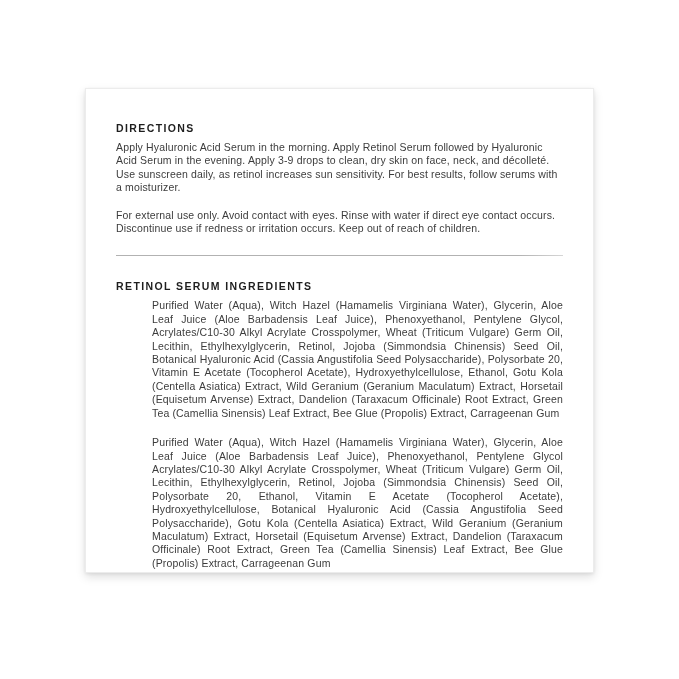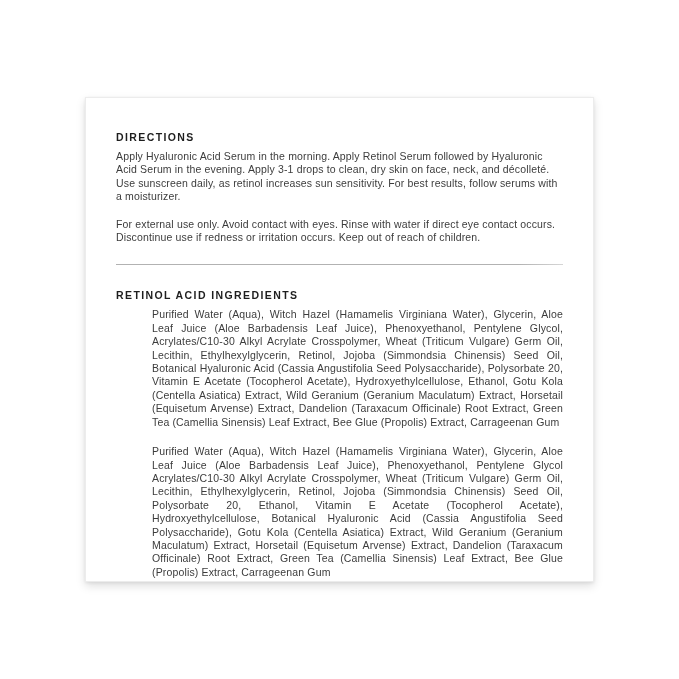--- a/index.html
+++ b/index.html
@@ -13,21 +13,21 @@
   }
   .stage {
     position: relative;
     width: 679px;
     height: 679px;
     background: #ffffff;
   }
   .card {
     position: absolute;
     left: 85px;
-    top: 97px;
+    top: 88px;
     width: 509px;
     height: 485px;
     box-sizing: border-box;
     padding: 33px 30px 0 30px;
     background: #ffffff;
     border: 1px solid #ececec;
     box-shadow: 0 4px 9px rgba(0,0,0,0.13), 0 1px 3px rgba(0,0,0,0.07);
   }
   .hd {
     margin: 0 0 7px 0;
@@ -53,28 +53,28 @@
   .section-gap { margin-top: 16px; }
 </style>
 </head>
 <body>
 
 <div class="stage">
   <div class="card">
 
     <section>
       <h2 class="hd">DIRECTIONS</h2>
-      <p class="body">Apply Hyaluronic Acid Serum in the morning. Apply Retinol Serum followed by Hyaluronic Acid Serum in the evening. Apply 3-1 drops to clean, dry skin on face, neck, and décolleté. Use sunscreen daily, as retinol increases sun sensitivity. For best results, follow serums with a moisturizer.</p>
+      <p class="body">Apply Hyaluronic Acid Serum in the morning. Apply Retinol Serum followed by Hyaluronic Acid Serum in the evening. Apply 3-9 drops to clean, dry skin on face, neck, and décolleté. Use sunscreen daily, as retinol increases sun sensitivity. For best results, follow serums with a moisturizer.</p>
       <p class="body warning">For external use only. Avoid contact with eyes. Rinse with water if direct eye contact occurs. Discontinue use if redness or irritation occurs. Keep out of reach of children.</p>
     </section>
 
     <div class="divider"></div>
 
     <section>
-      <h2 class="hd">RETINOL ACID INGREDIENTS</h2>
+      <h2 class="hd">RETINOL SERUM INGREDIENTS</h2>
       <p class="body just">Purified Water (Aqua), Witch Hazel (Hamamelis Virginiana Water), Glycerin, Aloe Leaf Juice (Aloe Barbadensis Leaf Juice), Phenoxyethanol, Pentylene Glycol, Acrylates/C10-30 Alkyl Acrylate Crosspolymer, Wheat (Triticum Vulgare) Germ Oil, Lecithin, Ethylhexylglycerin, Retinol, Jojoba (Simmondsia Chinensis) Seed Oil, Botanical Hyaluronic Acid (Cassia Angustifolia Seed Polysaccharide), Polysorbate 20, Vitamin E Acetate (Tocopherol Acetate), Hydroxyethylcellulose, Ethanol, Gotu Kola (Centella Asiatica) Extract, Wild Geranium (Geranium Maculatum) Extract, Horsetail (Equisetum Arvense) Extract, Dandelion (Taraxacum Officinale) Root Extract, Green Tea (Camellia Sinensis) Leaf Extract, Bee Glue (Propolis) Extract, Carrageenan Gum</p>
     </section>
 
     <section class="section-gap">
       <p class="body just">Purified Water (Aqua), Witch Hazel (Hamamelis Virginiana Water), Glycerin, Aloe Leaf Juice (Aloe Barbadensis Leaf Juice), Phenoxyethanol, Pentylene Glycol Acrylates/C10-30 Alkyl Acrylate Crosspolymer, Wheat (Triticum Vulgare) Germ Oil, Lecithin, Ethylhexylglycerin, Retinol, Jojoba (Simmondsia Chinensis) Seed Oil, Polysorbate 20, Ethanol, Vitamin E Acetate (Tocopherol Acetate), Hydroxyethylcellulose, Botanical Hyaluronic Acid (Cassia Angustifolia Seed Polysaccharide), Gotu Kola (Centella Asiatica) Extract, Wild Geranium (Geranium Maculatum) Extract, Horsetail (Equisetum Arvense) Extract, Dandelion (Taraxacum Officinale) Root Extract, Green Tea (Camellia Sinensis) Leaf Extract, Bee Glue (Propolis) Extract, Carrageenan Gum</p>
     </section>
 
   </div>
 </div>
 

